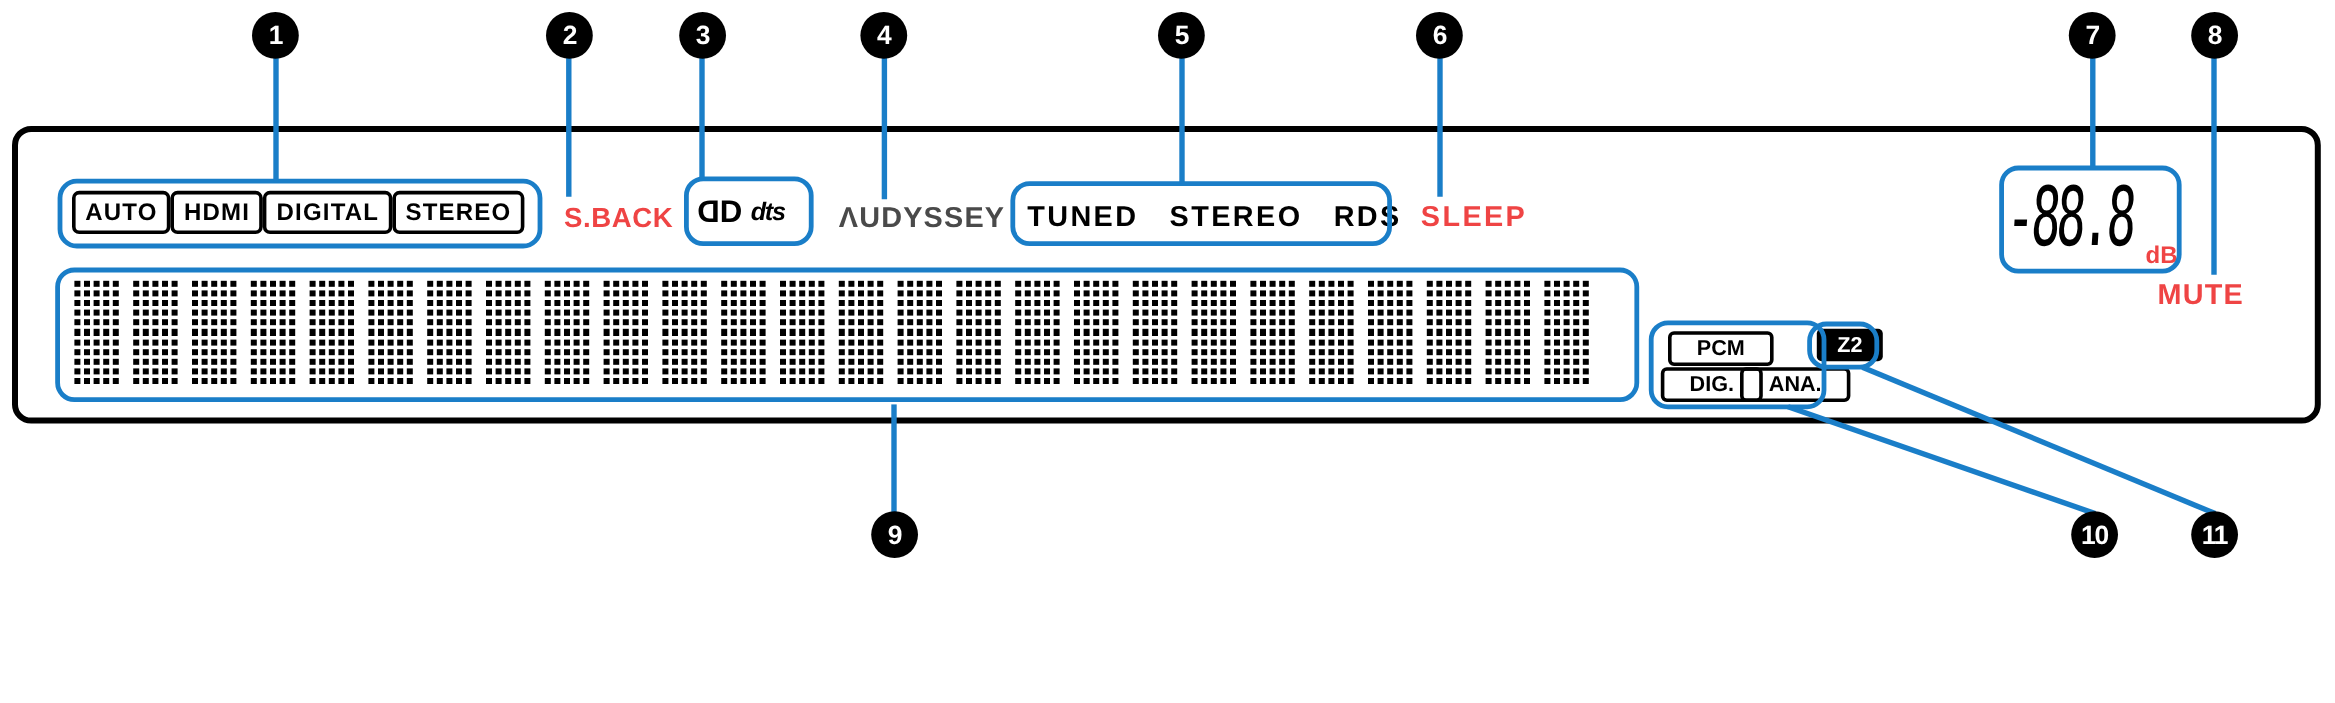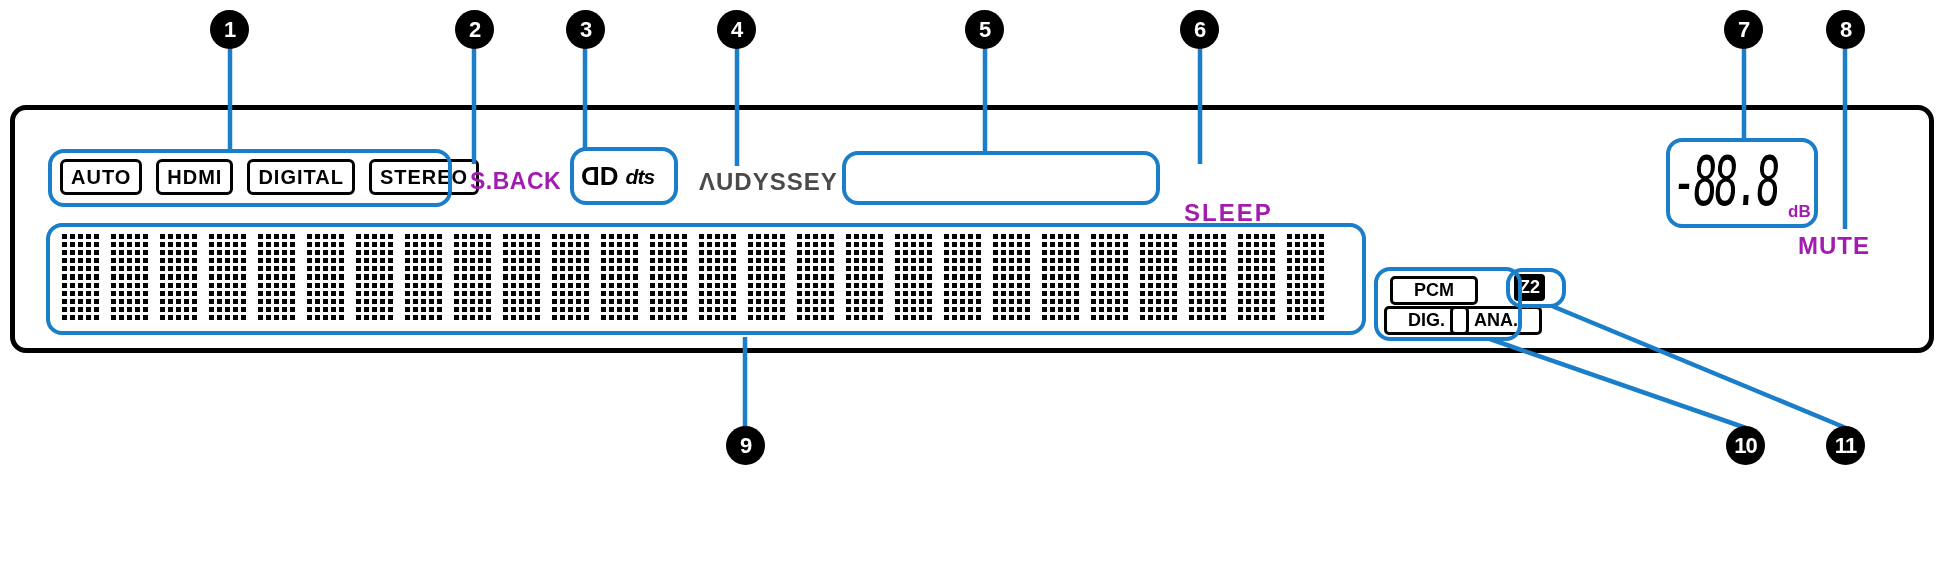--- a/index.html
+++ b/index.html
@@ -19,30 +19,30 @@
     font-weight:bold; font-size:22px; letter-spacing:-1px;
   }
   
   .panel {
     position:absolute; left:10px; top:105px; width:1924px; height:248px;
     border:5px solid #000; border-radius:16px; z-index:0; background:#fff;
   }
   
   .hl { position:absolute; border:4px solid var(--accent); border-radius:16px; z-index:3; }
   
-  .txt { position:absolute; font-weight:bold; color:#a21caf; z-index:2; white-space:nowrap; }
+  .txt { position:absolute; font-weight:bold; color:#ef4444; z-index:2; white-space:nowrap; }
   .sback   { font-size:23px; letter-spacing:0.5px; }
   .audyssey{ font-size:24px; color:#4a4a4a; letter-spacing:1px; }
-  .sleep   { font-size:24px; letter-spacing:2px;margin-top:32px; }
+  .sleep   { font-size:24px; letter-spacing:2px; }
   .mute    { font-size:24px; letter-spacing:1px; }
-  .db      { font-size:17px; }
+  .db      { font-size:20px; }
   .tuner { position:absolute; display:flex; gap:26px; z-index:2; }
   .tuner span { font-weight:bold; font-size:24px; letter-spacing:2px; }
   
-  .input-modes { position:absolute; display:flex; gap:14px; z-index:2; }
+  .input-modes { position:absolute; display:flex; z-index:2; }
   .mode-box {
     border:3px solid #000; border-radius:6px; font-weight:bold; font-size:20px;
     padding:3px 8px; letter-spacing:1px; line-height:1.2; white-space:nowrap;
   }
   
   .logos { position:absolute; display:flex; align-items:center; gap:8px; z-index:2; }
   .dolby { display:flex; font-weight:900; font-size:26px; letter-spacing:-1px; }
   .dflip { display:inline-block; transform:scaleX(-1); }
   .dts { font-weight:900; font-size:21px; letter-spacing:-1px;font-style:italic; }
   
@@ -59,21 +59,21 @@
     grid-template-columns:repeat(5,1fr); grid-auto-rows:1fr; gap:3px;
   }
   .dm-cell i { display:block; background:#000; }
   
   .fmt-box {
     position:absolute; border:3px solid #000; border-radius:5px;
     font-weight:bold; font-size:18px; padding:1px 21px; z-index:2; white-space:nowrap;
   }
   .z2 {
     position:absolute; background:#000; color:#fff; border-radius:4px;
-    font-weight:bold; font-size:18px; padding:3px 5px; z-index:2;
+    font-weight:bold; font-size:18px; padding:3px 17px; z-index:2;
   }
 </style>
 </head>
 <body>
 
 <div class="stage">
 
   <svg class="lines" width="1946" height="586" viewBox="0 0 1946 586">
     <line x1="230" y1="48" x2="230" y2="152"></line>
     <line x1="474" y1="48" x2="474" y2="164"></line>
@@ -145,20 +145,25 @@
   <div class="logos" style="left:582px;top:161px">
     <span class="dolby">
         <span class="dflip">D</span>
         <span>D</span>
       </span>
     <span class="dts">dts</span>
   </div>
 
   <div class="txt audyssey" style="left:699px;top:168px">ΛUDYSSEY</div>
 
+  <div class="tuner" style="left:856px;top:167px">
+    <span>TUNED</span>
+    <span>STEREO</span>
+    <span>RDS</span>
+  </div>
 
   <div class="txt sleep" style="left:1184px;top:167px">SLEEP</div>
 
   <div class="vol" style="left:1674px;top:148px">
     <span class="sevenseg">-88.8</span>
   </div>
   <div class="txt db" style="left:1788px;top:202px">dB</div>
 
   <div class="txt mute" style="left:1798px;top:232px">MUTE</div>
 

